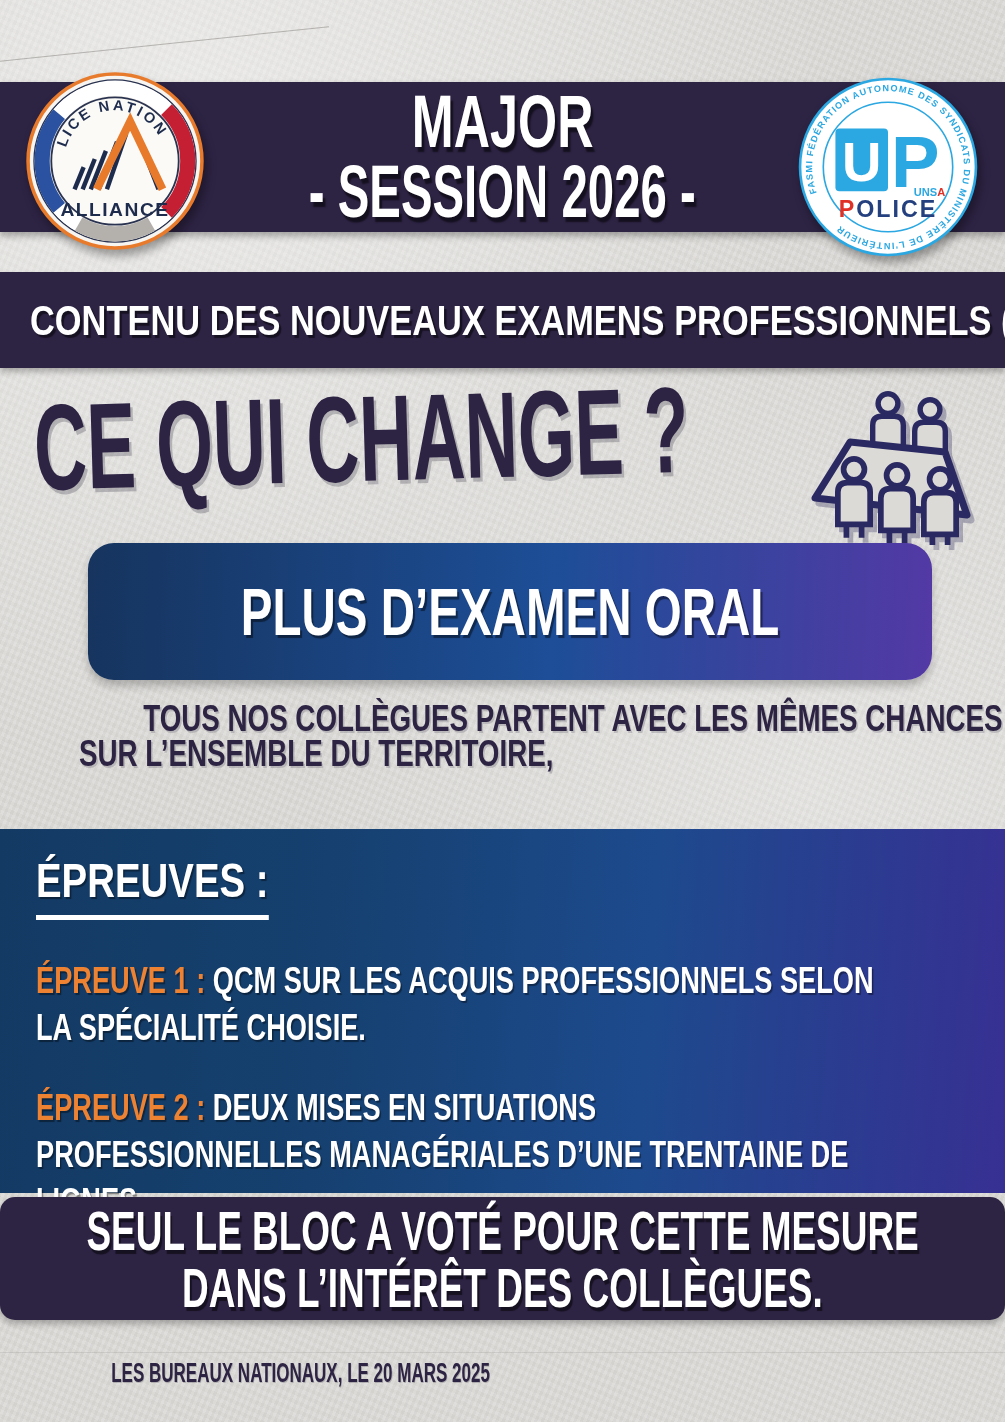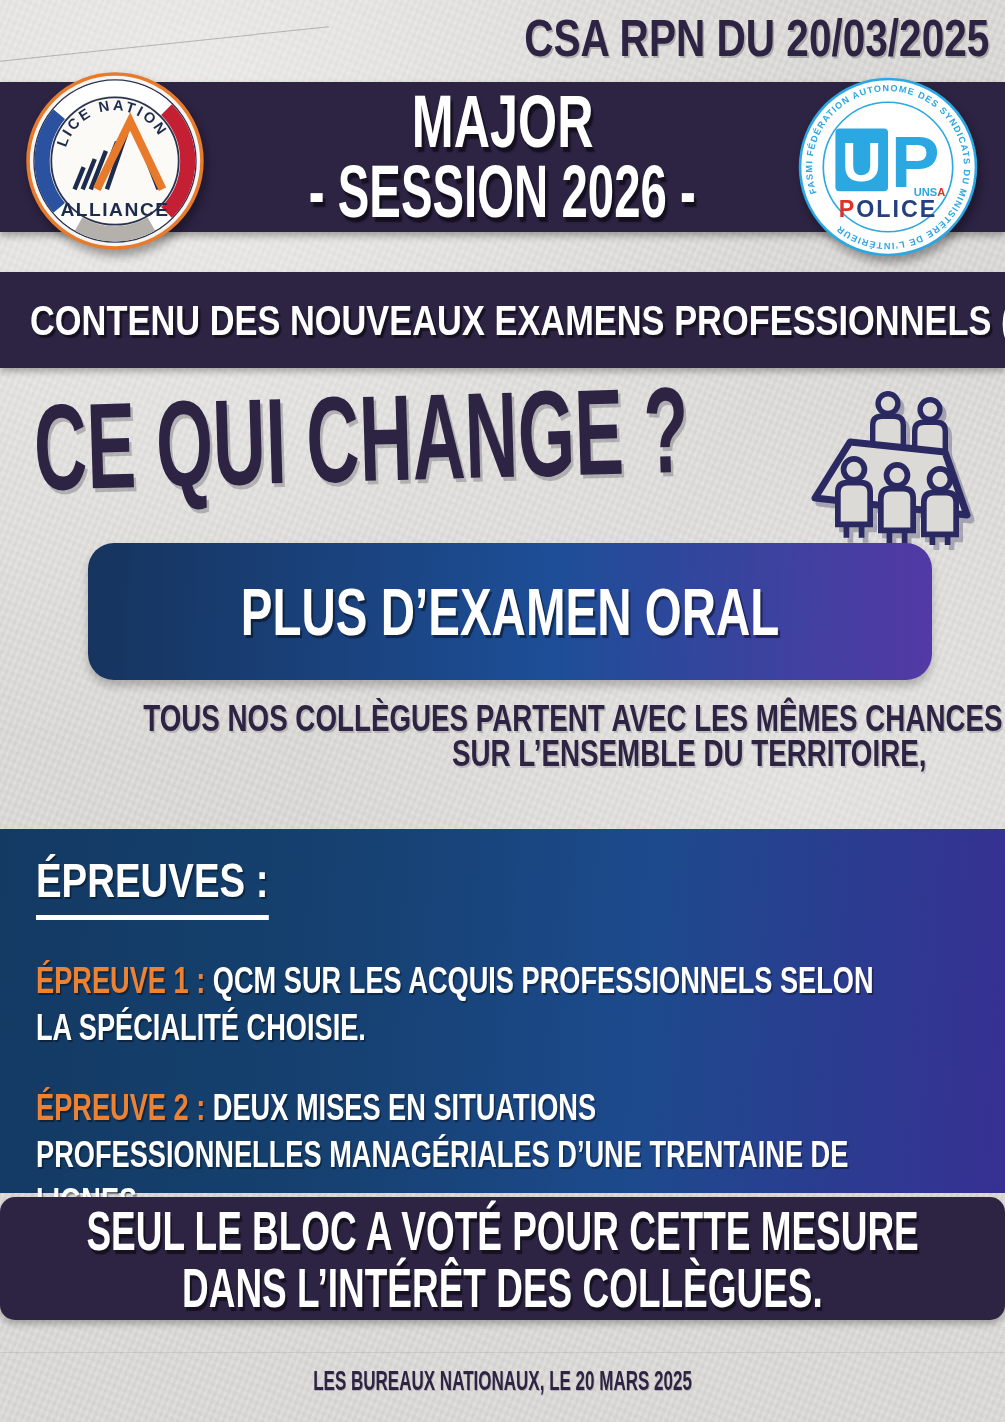--- a/index.html
+++ b/index.html
@@ -43,21 +43,21 @@
   .meeting-icon{position:absolute;left:800px;top:380px;width:180px;height:165px;}
   .meeting-icon svg{filter:drop-shadow(4px 5px 0 rgba(40,35,85,.3));}
 
   .oral-box{position:absolute;left:88px;top:543px;width:844px;height:137px;border-radius:26px;
             background:linear-gradient(92deg,#16345e 0%,#1d4e97 55%,#5339a5 100%);
             display:flex;align-items:center;justify-content:center;
             box-shadow:0 6px 9px rgba(0,0,0,.22);color:#fff;}
   .oral-line1{font-weight:bold;font-size:66px;line-height:68px;text-shadow:3px 3px 1px rgba(0,0,0,.45);}
   .oral-line2{font-weight:bold;font-size:45px;line-height:48px;text-shadow:2px 2px 1px rgba(0,0,0,.45);}
 
-  .equality{position:absolute;top:701px;left:0;width:100%;text-align:right;color:#2d2343;
+  .equality{position:absolute;top:701px;left:0;width:100%;text-align:left;color:#2d2343;
             font-weight:bold;font-size:37px;line-height:35px;text-shadow:2px 2px 0 rgba(80,75,90,.25);}
   .equality .cx{--sx:.75;}
 
   .epreuves-section{position:absolute;top:829px;left:0;width:100%;height:364px;box-sizing:border-box;
                     background:linear-gradient(94deg,#133a63 0%,#15406f 32%,#1d4a8d 64%,#373093 100%);
                     padding:24px 0 0 36px;color:#fff;}
   .epreuves-heading{font-weight:bold;font-size:48px;}
   .epreuves-heading .cx{--sx:.8;border-bottom:5px solid #fff;padding-bottom:7px;
                         text-shadow:2px 2px 1px rgba(0,0,0,.4);}
   .epreuve-item{width:1160px;transform:scaleX(.735);transform-origin:left center;
@@ -66,34 +66,31 @@
   .epreuve-item-1{margin-top:37px;}
   .epreuve-item-2{margin-top:33px;}
   .epreuve-label{color:#ee8233;}
 
   .vote-banner{position:absolute;top:1197px;left:0;width:100%;height:123px;background:#2d2343;
                display:flex;flex-direction:column;align-items:center;justify-content:center;
                box-shadow:0 4px 6px rgba(0,0,0,.25);color:#fff;border-radius:15px;}
   .vote-line{font-weight:bold;font-size:56px;line-height:57px;text-shadow:3px 4px 1px rgba(0,0,0,.5);}
   .vote-line .cx{--sx:.66;}
 
-  .footer-line{position:absolute;top:1358px;left:0;width:100%;text-align:center;color:#2d2343;
-               font-weight:bold;font-size:27px;text-shadow:1px 1px 0 rgba(80,75,90,.3);margin-top:8px;}
+  .footer-line{position:absolute;top:1358px;left:0;width:100%;color:#2d2343;
+               font-weight:bold;font-size:27px;text-shadow:1px 1px 0 rgba(80,75,90,.3);}
   .footer-line .cx{--sx:.63;}
 </style>
 </head>
 <body>
 
 <div id="page">
   <div class="crease crease1"></div>
   <div class="crease crease2"></div>
 
-  <div class="date-line">
-    <span class="cx ox-r" style="--sx:.78">CSA RPN DU 20/03/2025</span>
-  </div>
 
   <div class="title-banner">
     <div class="title-line">
       <span class="cx" style="--sx:.68">MAJOR</span>
     </div>
     <div class="title-line">
       <span class="cx" style="--sx:.64">- SESSION 2026 -</span>
     </div>
   </div>
 

